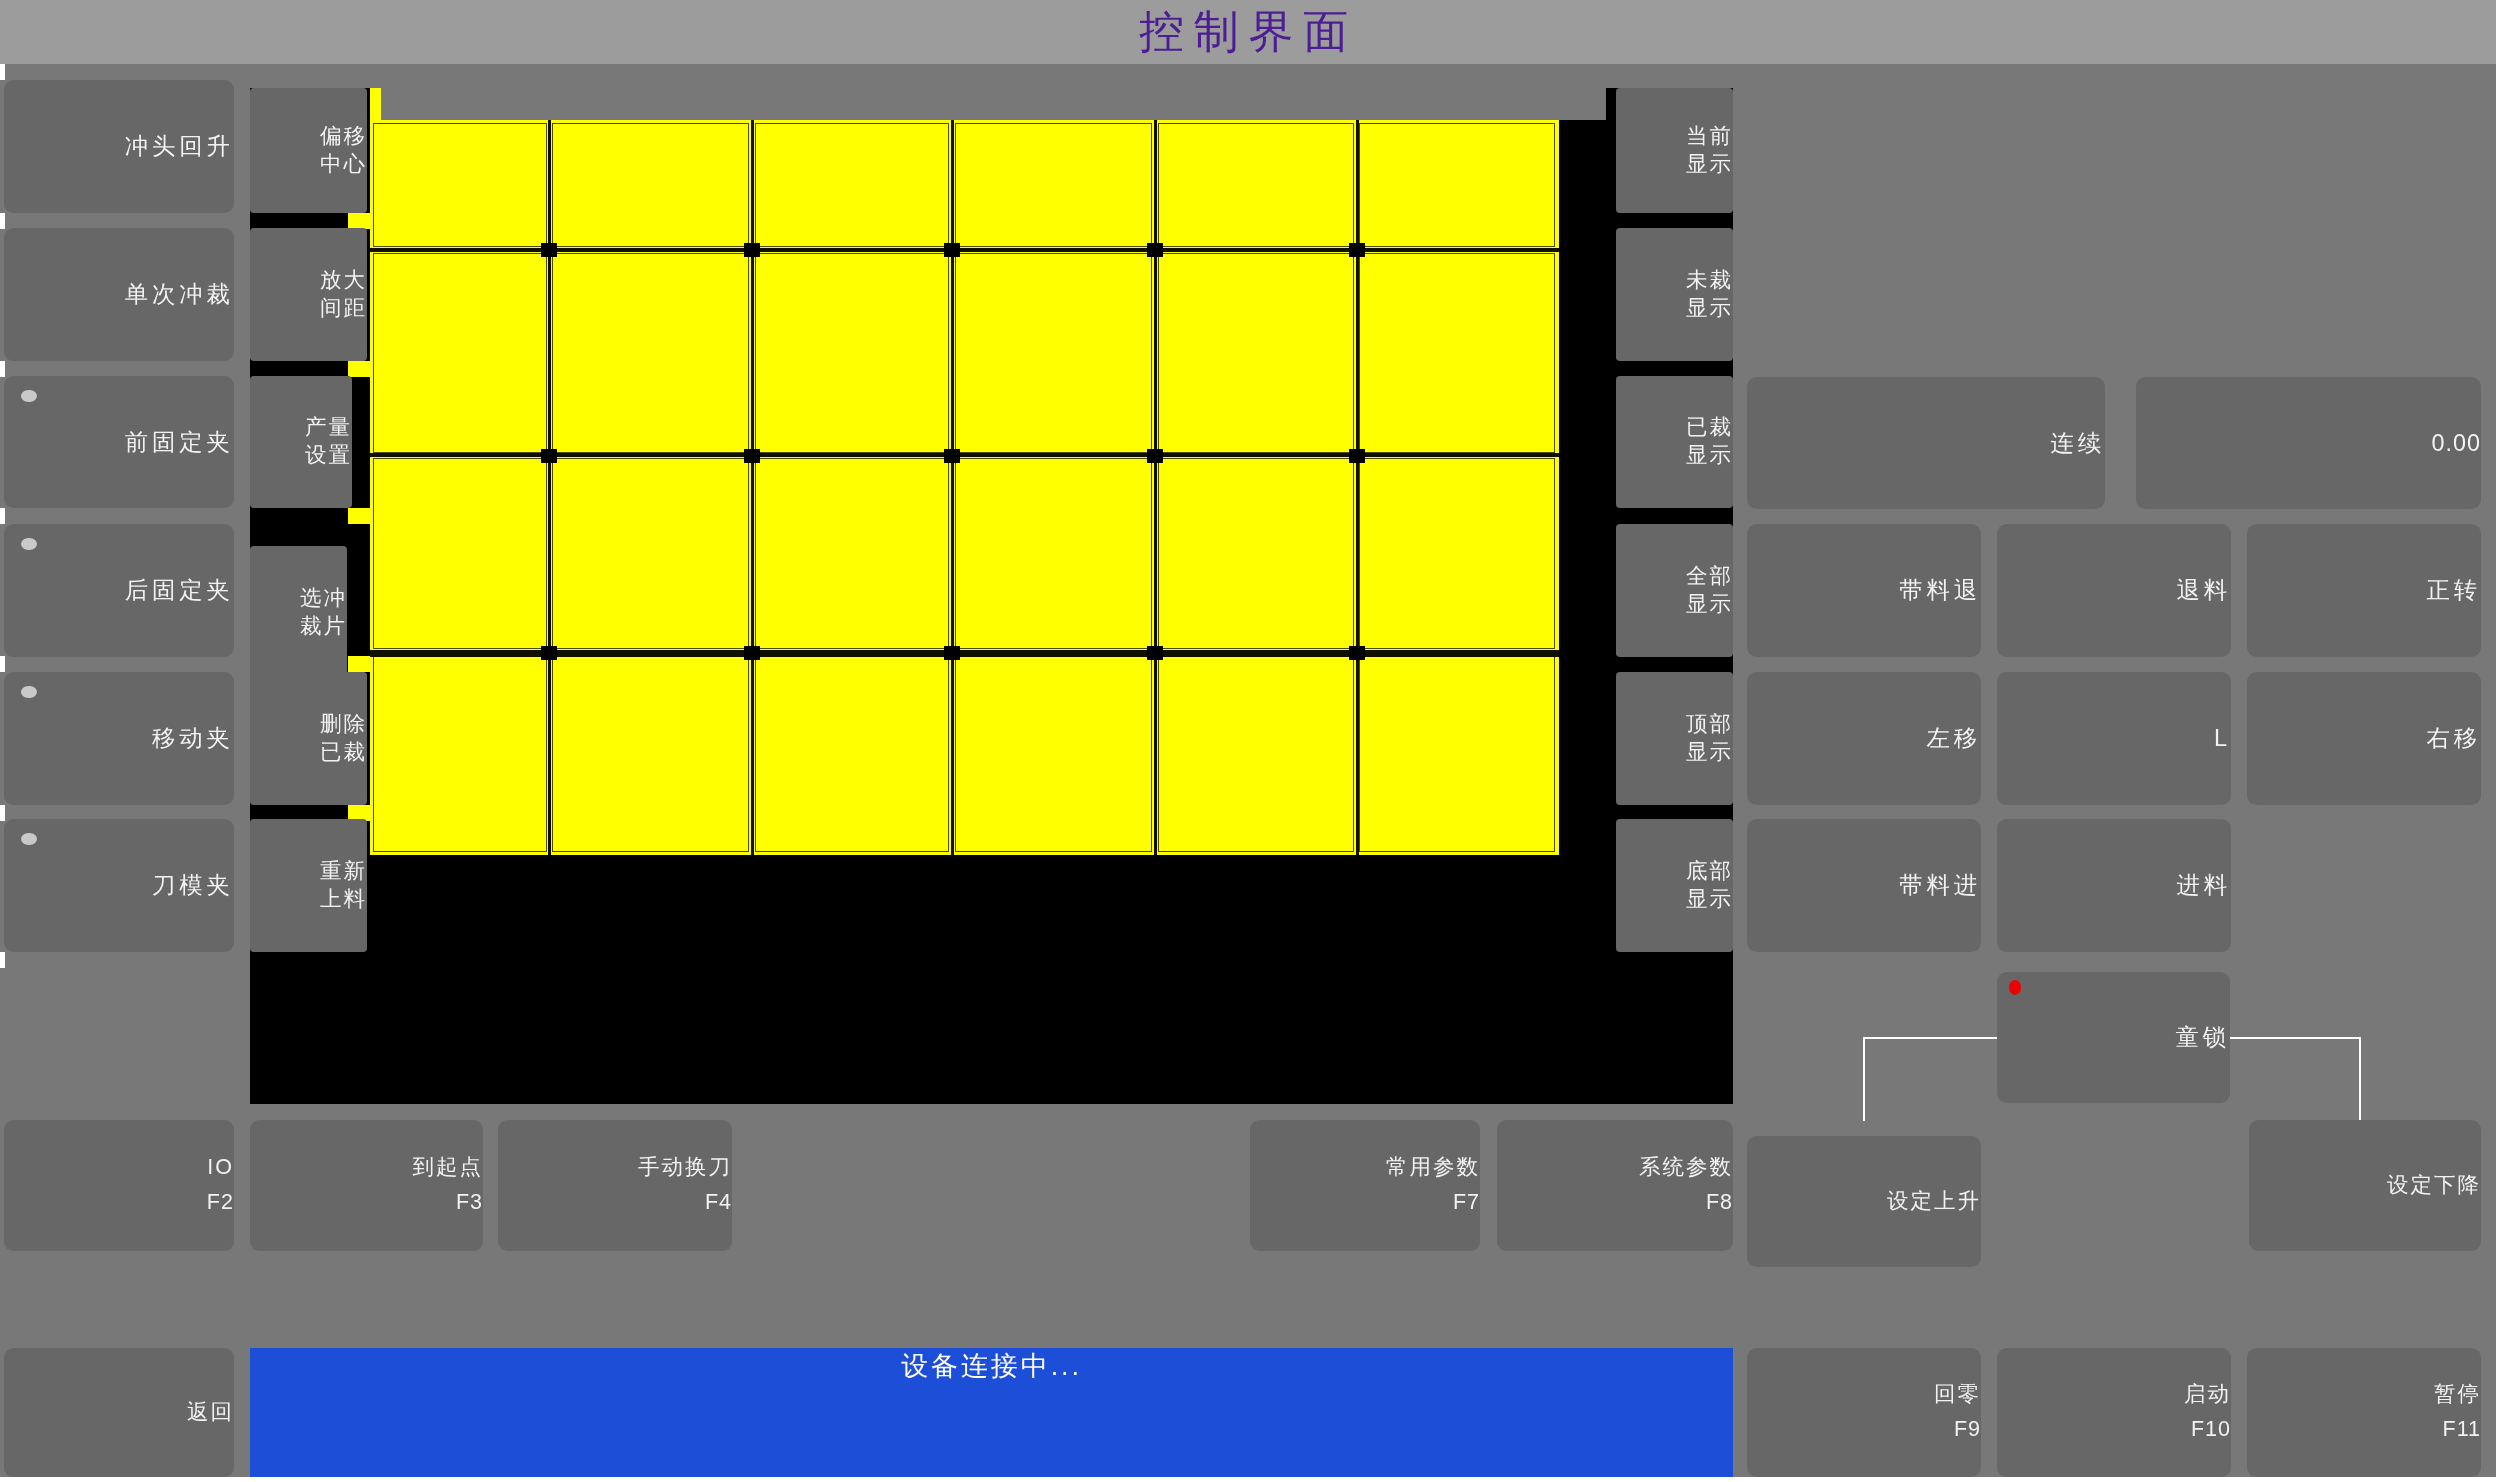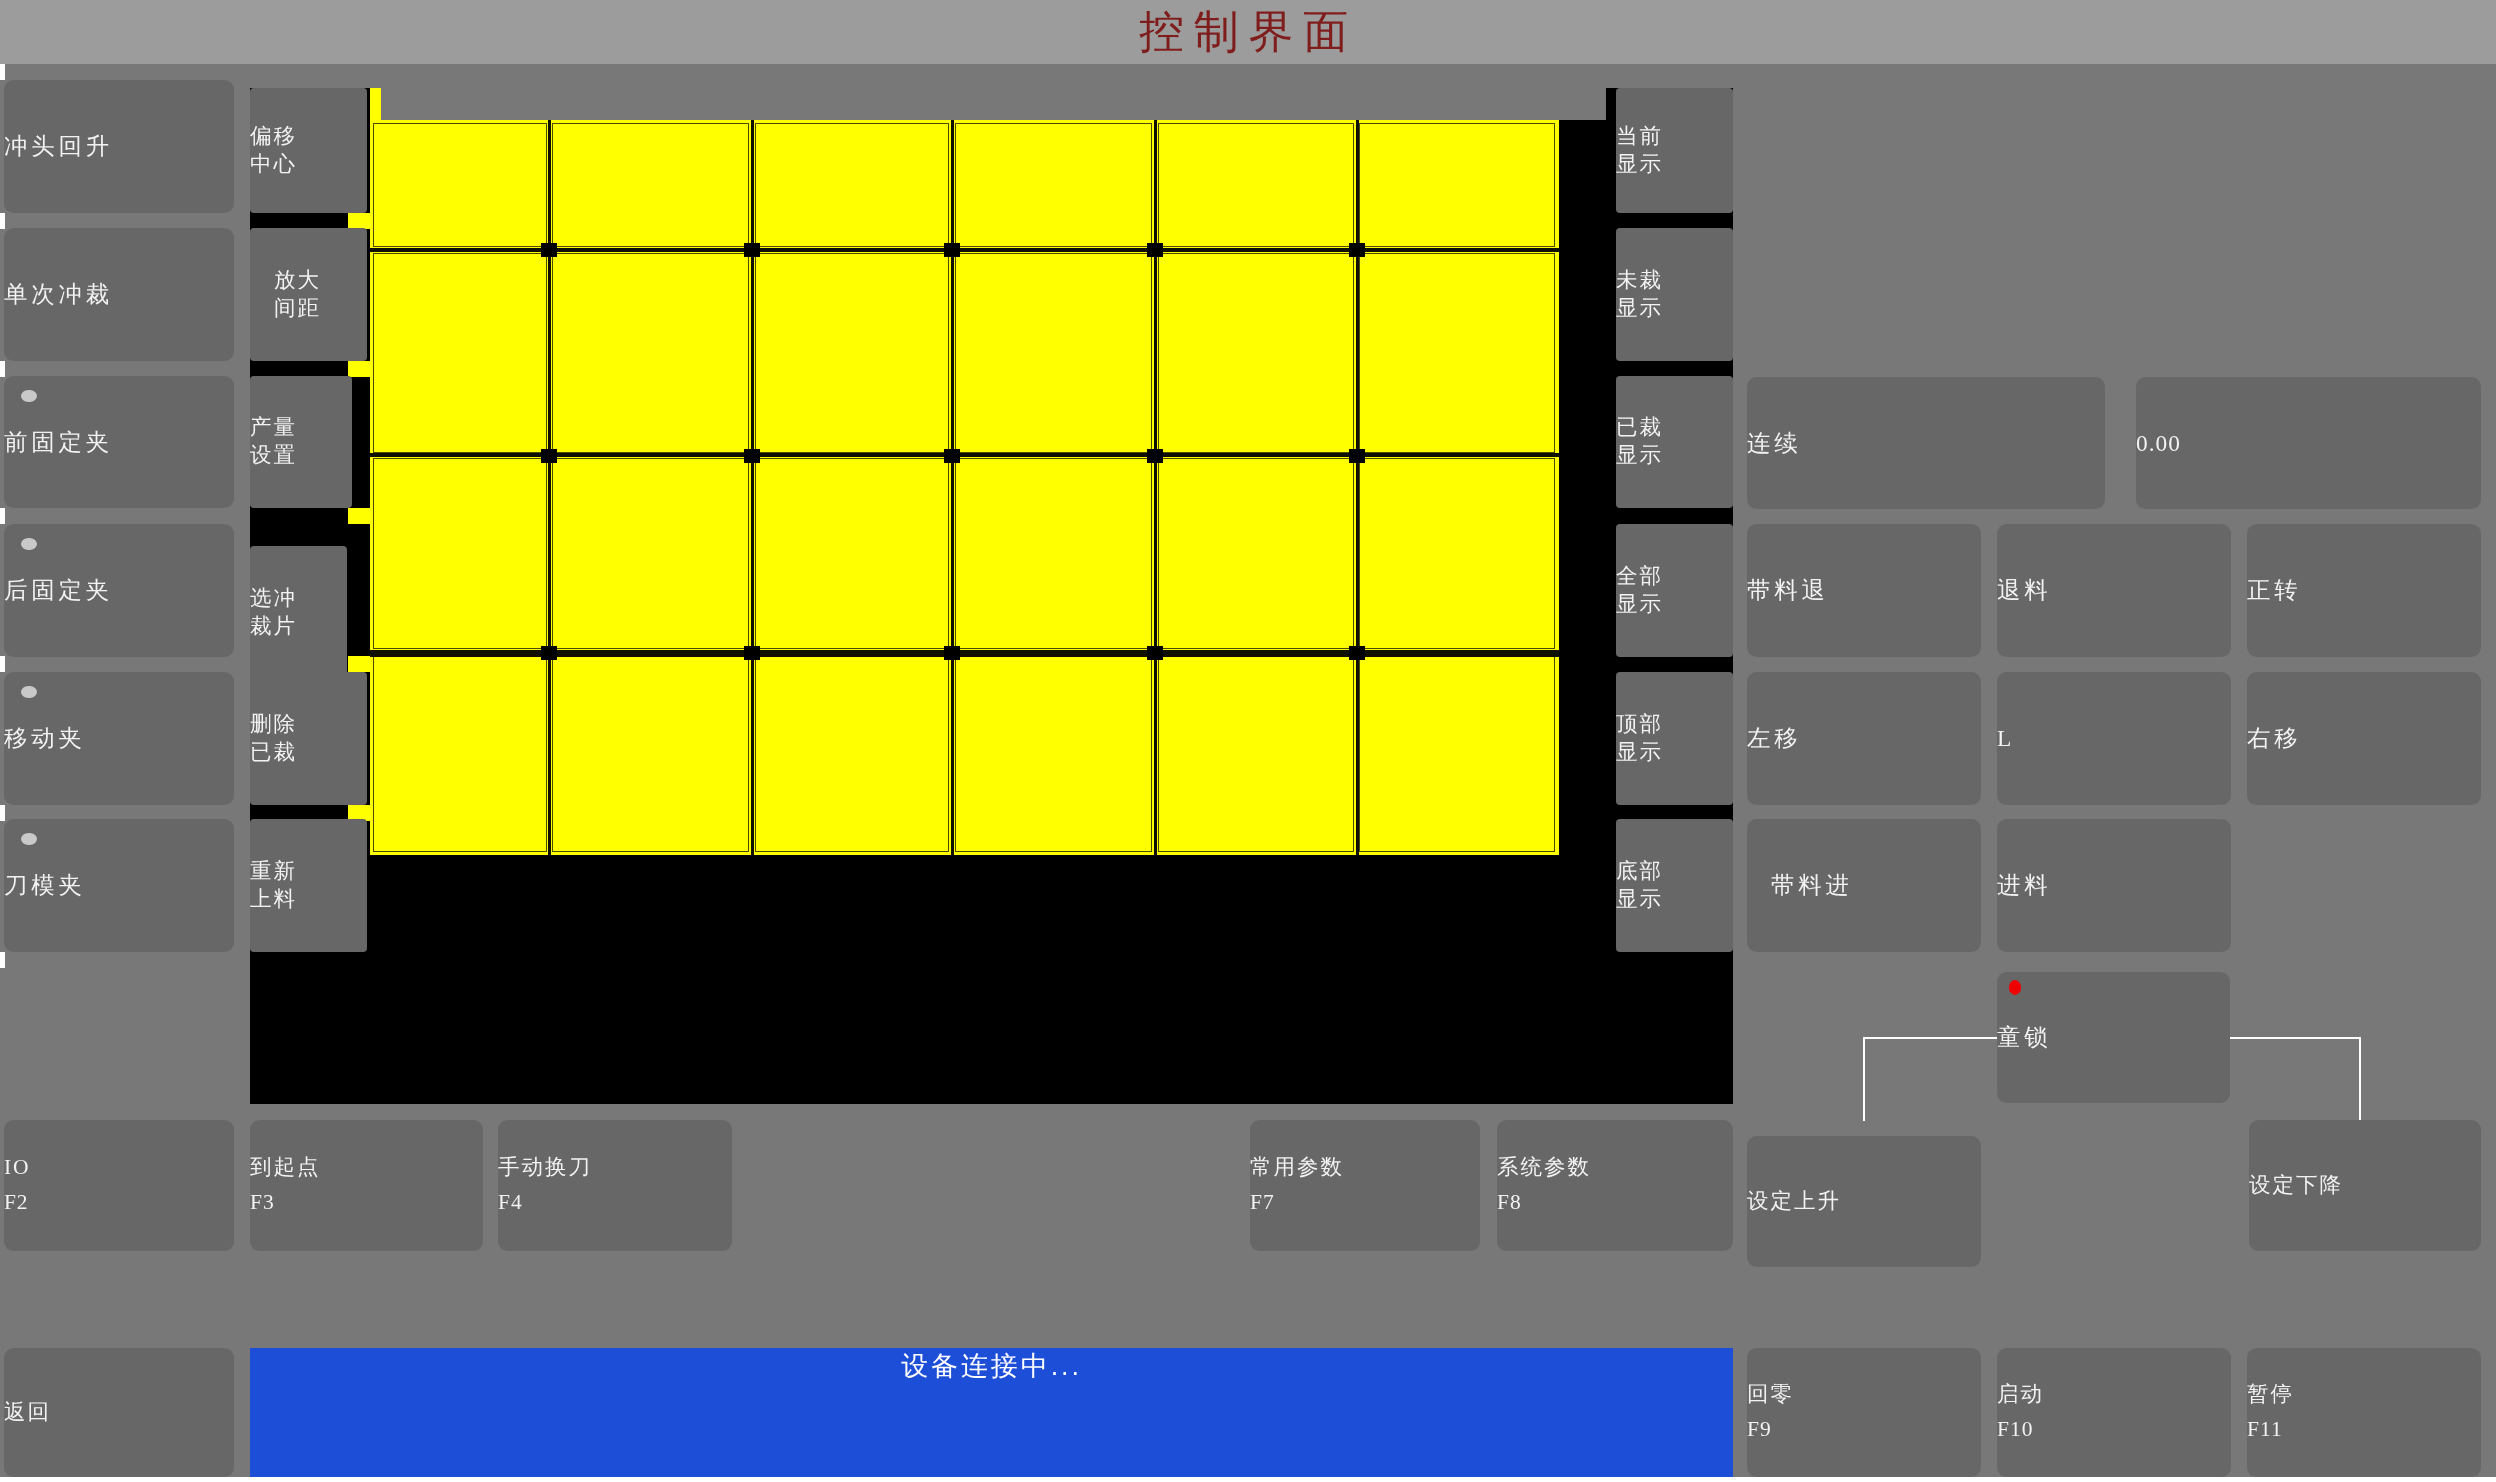--- a/index.html
+++ b/index.html
@@ -1,25 +1,25 @@
 <!DOCTYPE html>
 <html><head>
 <meta charset="utf-8">
 <style>
   html,body{margin:0;padding:0;background:#787878;}
   .screen{position:relative;width:2497px;height:1482px;background:#787878;overflow:hidden;
           font-family:"Liberation Sans","DejaVu Sans",sans-serif;}
   .titlebar{position:absolute;left:0;top:0;width:2497px;height:64px;background:#9c9c9c;
             display:flex;align-items:center;justify-content:center;}
-  .titlebar span{color:#7f1d1d;font-size:45px;letter-spacing:9.8px;}
+  .titlebar span{color:#4c1d95;font-size:45px;letter-spacing:9.8px;}
   .canvas{position:absolute;left:250px;top:88px;width:1483px;height:1016px;background:#000000;}
   .graystrip{position:absolute;left:380px;top:88px;width:1226px;height:32px;background:#787878;}
   .btn{position:absolute;background:#676767;border-radius:9.8px;display:flex;flex-direction:column;
-       align-items:flex-start;justify-content:center;color:#f2f2f2;font-size:23.4px;letter-spacing:3.9px;
-       text-align:center;line-height:1.3;box-sizing:border-box;font-family:Liberation Serif, serif;}
+       align-items:flex-end;justify-content:center;color:#f2f2f2;font-size:23.4px;letter-spacing:3.9px;
+       text-align:center;line-height:1.3;box-sizing:border-box;}
   .btn.small{font-size:21.5px;letter-spacing:2px;}
   .btn .sub{font-size:21.5px;letter-spacing:1px;margin-top:7.8px;}
   .panelbox{position:absolute;background:#6b6b6b;border-radius:11.7px;display:flex;align-items:center;
             justify-content:center;color:#f2f2f2;font-size:25px;letter-spacing:2.9px;}
   .dot{position:absolute;left:17.6px;top:13.7px;width:15.6px;height:12.7px;border-radius:50%;background:#c9c9c9;}
   .reddot{position:absolute;left:11.7px;top:7.8px;width:12.7px;height:15.6px;border-radius:50%;background:#ee0000;}
   .tick{position:absolute;left:0;width:4.9px;height:15.6px;background:#ffffff;}
   .tab{position:absolute;left:348px;width:21.5px;background:#ffff00;}
   .grid{position:absolute;background:#ffff00;}
   .notch{position:absolute;background:#ffff00;}

